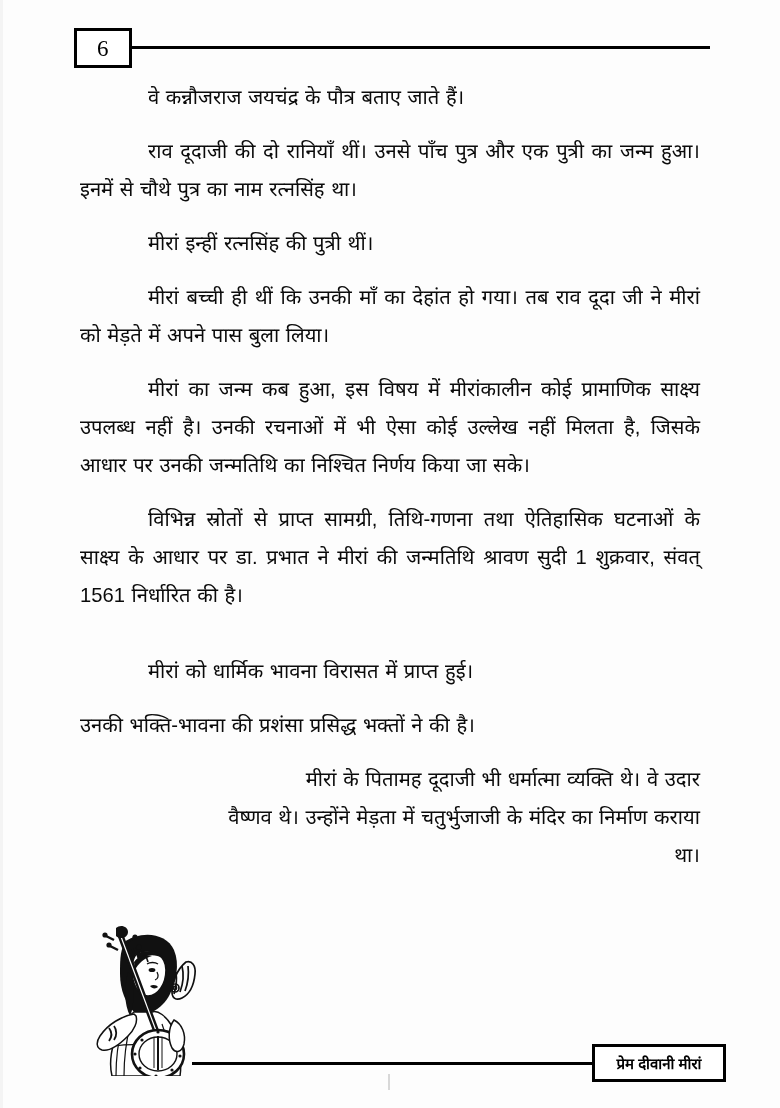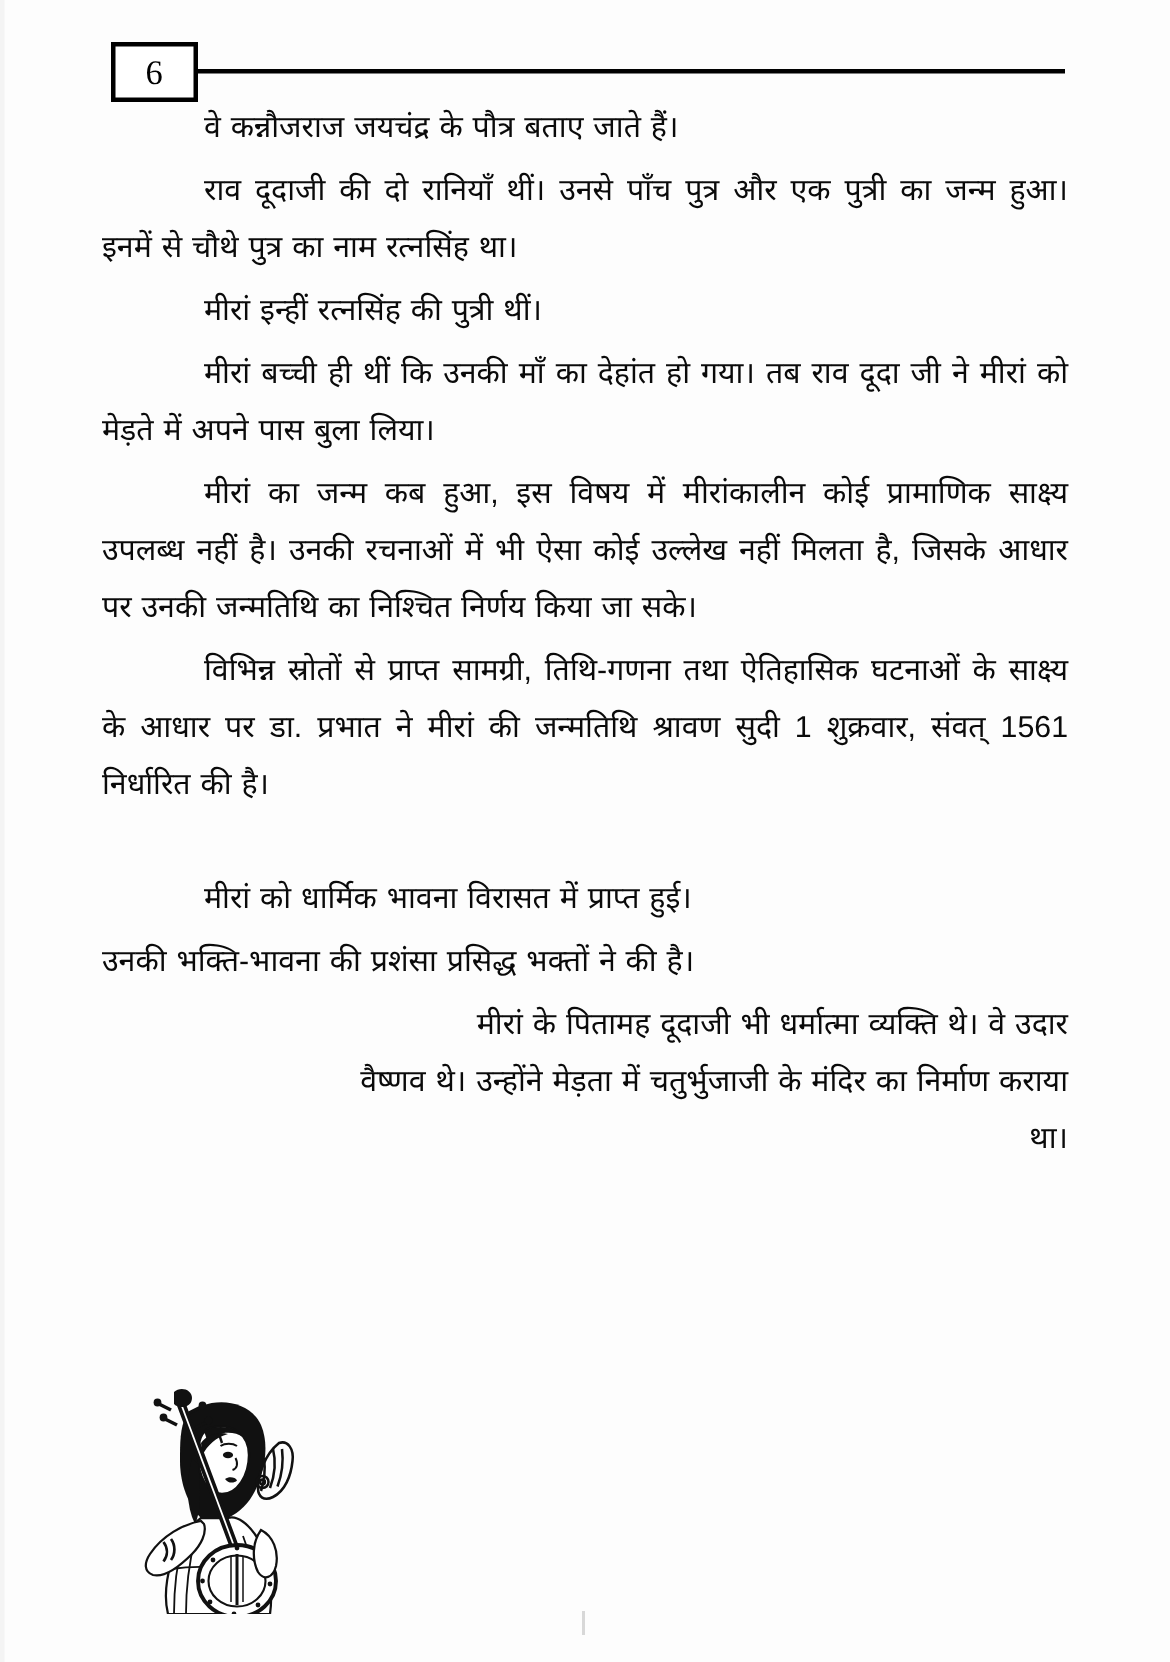--- a/index.html
+++ b/index.html
@@ -66,21 +66,21 @@
     left: 64px;
     top: 62px;
     width: 652px;
   }
   .para {
     font-family: "Liberation Sans", "DejaVu Sans", sans-serif;
     font-size: 20.2px;
     line-height: 38px;
     text-align: justify;
     text-justify: inter-word;
-    margin: 4px;
+    margin: 16px;
     text-indent: 68px;
     word-spacing: 1px;
     color: #0a0a0a;
   }
   .para.no-indent {
     text-indent: 0;
   }
   .para.spaced-before {
     margin-top: 38px;
   }
@@ -280,16 +280,22 @@
           <circle cx="73" cy="138" r="1.6"></circle>
           <circle cx="80" cy="124" r="1.6"></circle>
         </g>
 
         <path d="M112 104 C120 108, 124 118, 122 128 C120 136, 114 138, 110 132
                  C106 124, 106 112, 112 104 Z" fill="#fff" stroke="#111" stroke-width="1.5"></path>
       </g>
     </svg>
   </div>
 
+  <div class="footer">
+    <div class="footer-rule"></div>
+    <div class="footer-box">
+      <span>प्रेम दीवानी मीरां</span>
+    </div>
+  </div>
 
   <div class="artifact-tick"></div>
 
 </div>
 
 </body></html>

